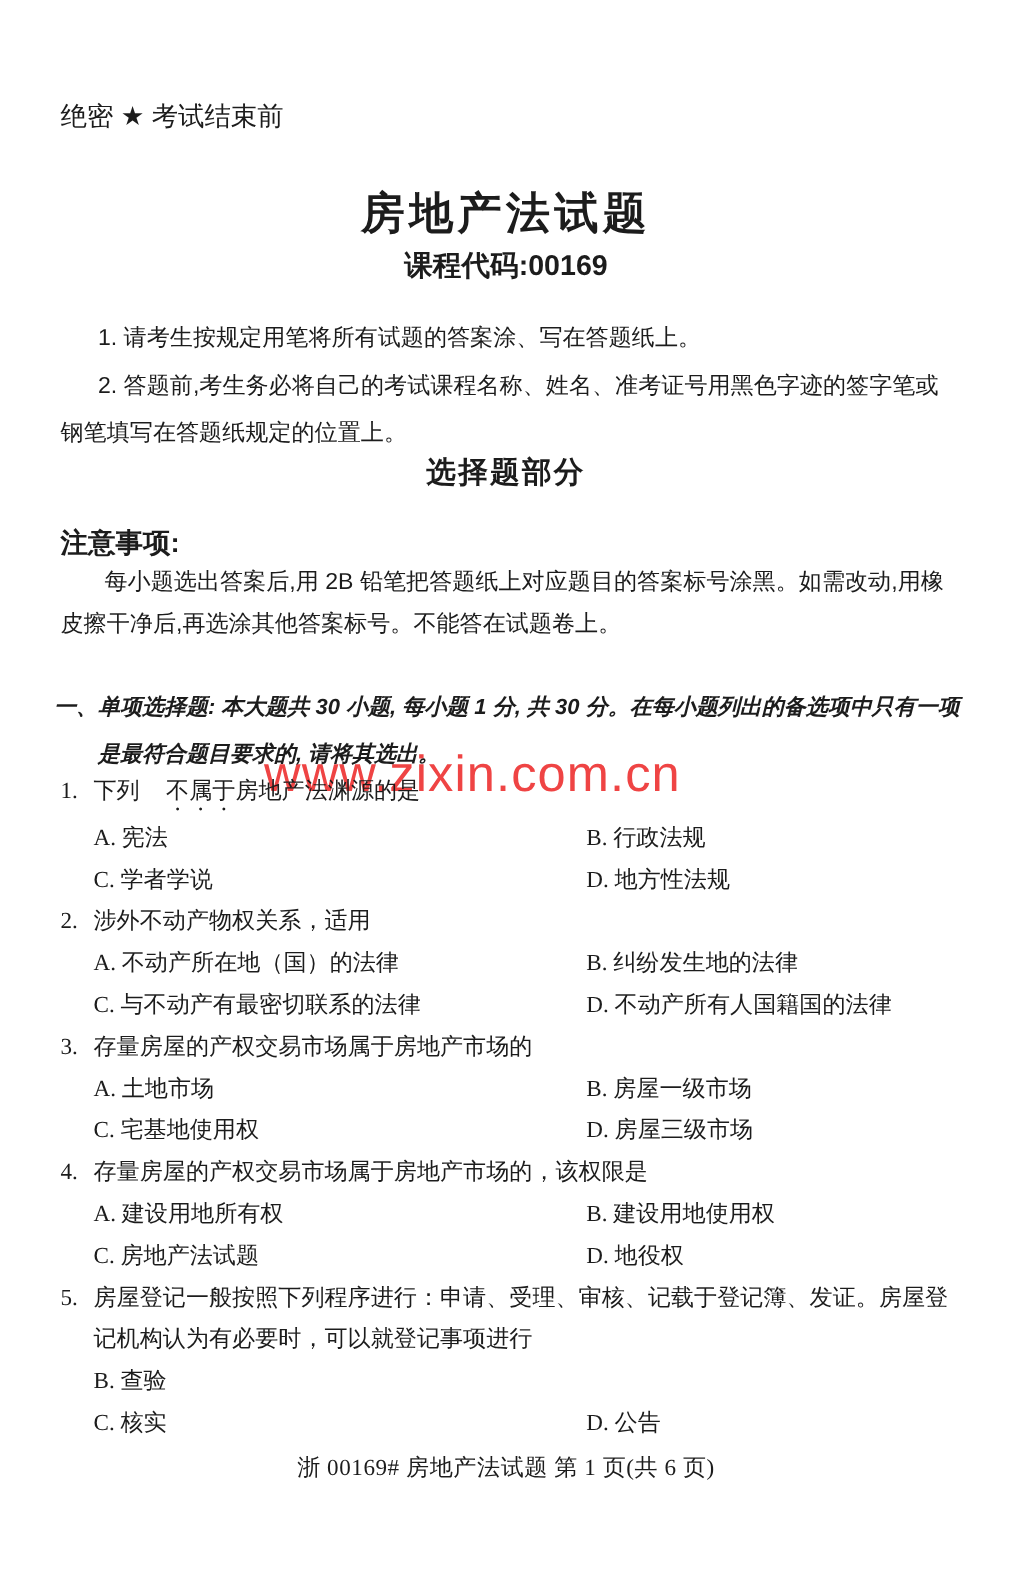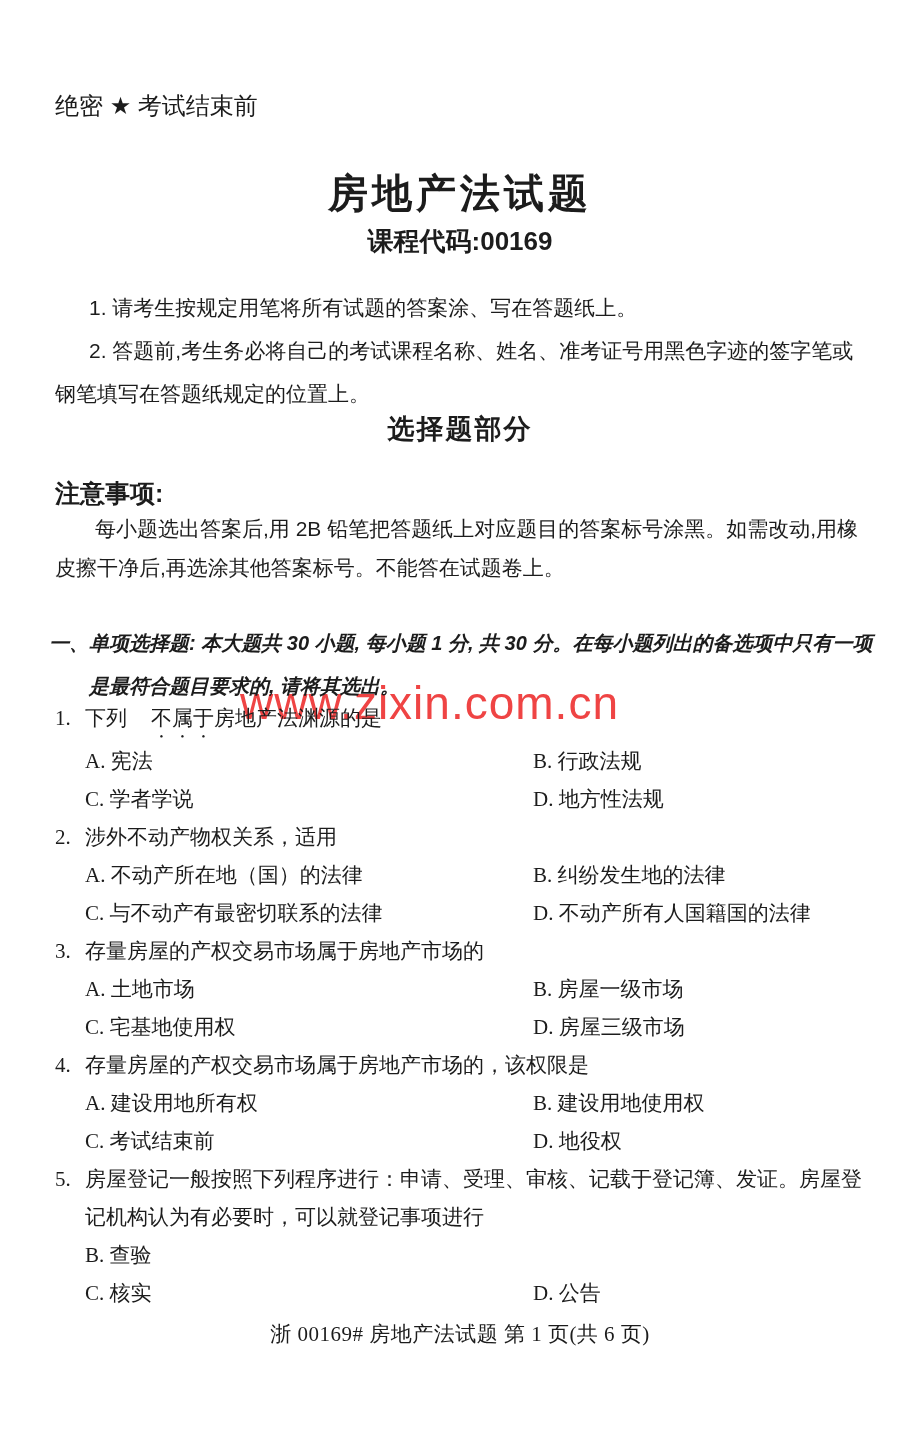--- a/index.html
+++ b/index.html
@@ -134,21 +134,21 @@
       <div>
         <div class="q-stem">
           <span class="q-num">4.</span>
           <span class="q-text">存量房屋的产权交易市场属于房地产市场的，该权限是</span>
         </div>
         <div class="opt-row">
           <span class="opt-a">A. 建设用地所有权</span>
           <span class="opt-b">B. 建设用地使用权</span>
         </div>
         <div class="opt-row">
-          <span class="opt-a">C. 考试结束前</span>
+          <span class="opt-a">C. 房地产法试题</span>
           <span class="opt-b">D. 地役权</span>
         </div>
       </div>
 
       <div>
         <div class="q-stem">
           <span class="q-num">5.</span>
           <span class="q-text">房屋登记一般按照下列程序进行：申请、受理、审核、记载于登记簿、发证。房屋登记机构认为有必要时，可以就登记事项进行</span>
         </div>
         <div class="opt-row">

